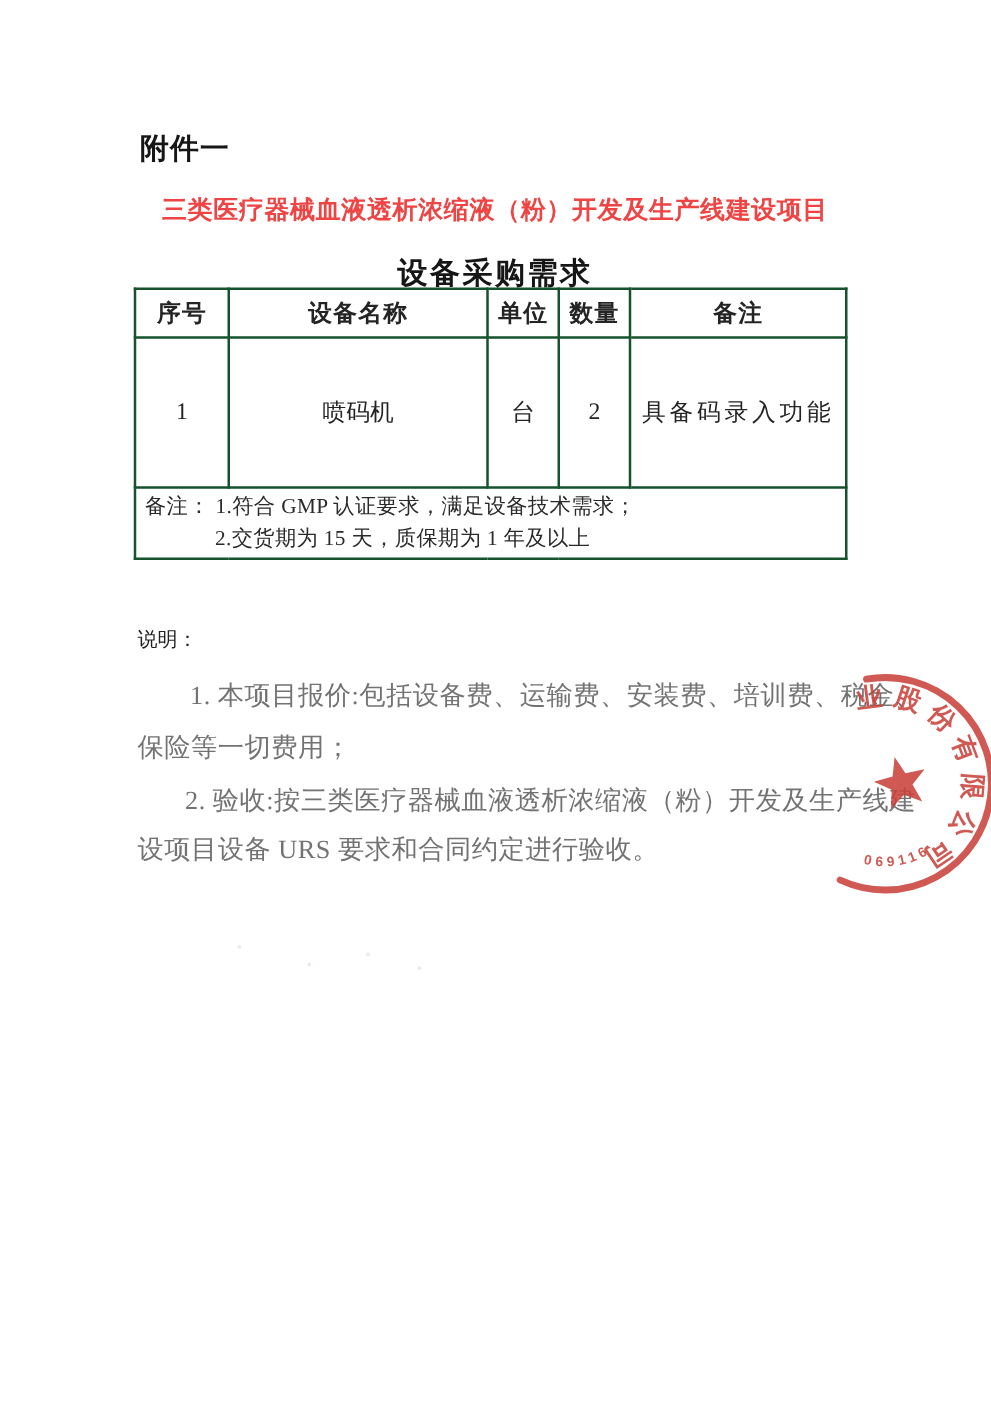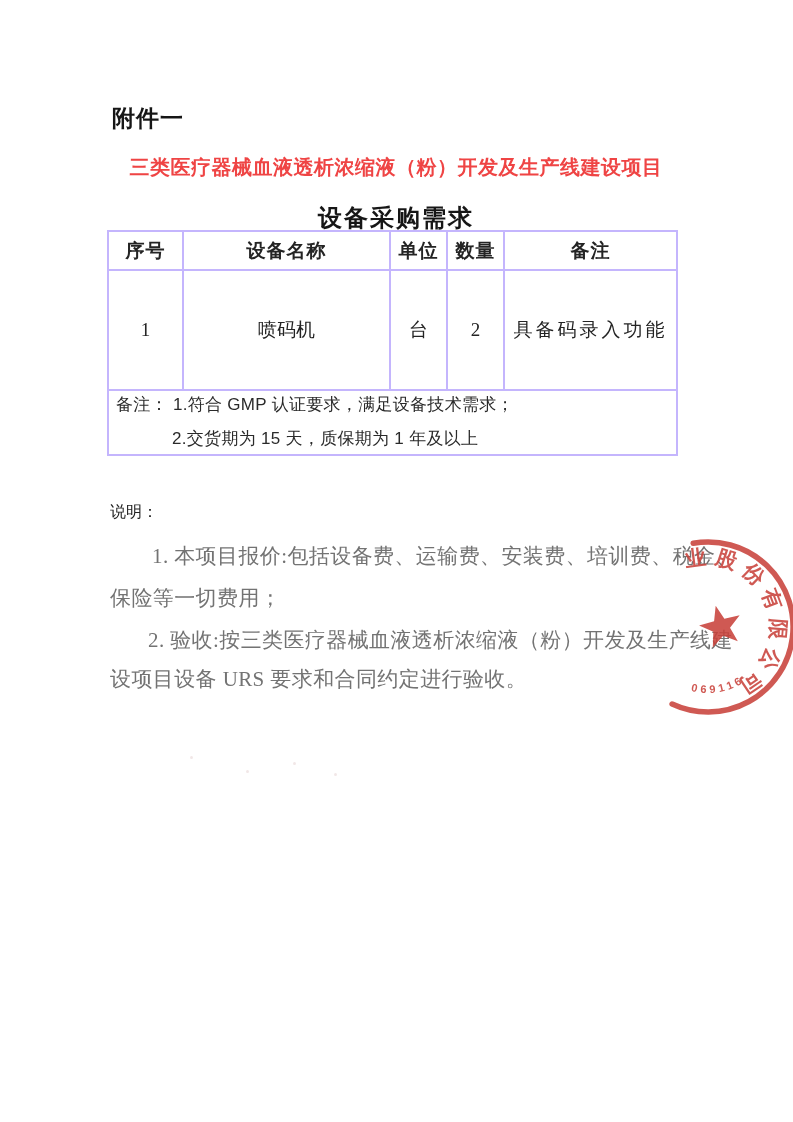--- a/index.html
+++ b/index.html
@@ -17,32 +17,32 @@
   }
   .doc-subtitle {
     position:absolute; left:100px; top:202px; width:592px; text-align:center;
     font-size:24px; font-weight:700; letter-spacing:2px; color:#161616;
   }
   table.req-table {
     position:absolute; left:107px; top:230px; width:571px;
     border-collapse:collapse; table-layout:fixed; color:#242424;
   }
   .req-table td {
-    border:2px solid #c4b5fd; text-align:center; vertical-align:middle;
+    border:2px solid #14532d; text-align:center; vertical-align:middle;
     font-size:19px; padding:0;
   }
   .req-table tr.header-row td { height:37px; font-weight:600; letter-spacing:1px; }
   .req-table tr.data-row td { height:118px; }
   .req-table td.remark-cell { letter-spacing:3px; }
   .req-table tr.note-row td {
     height:49px; text-align:left; vertical-align:middle; padding:2px 6px 4px 7px;
-    font-family:Liberation Sans, sans-serif; font-size:17px; font-weight:500;
+    font-family:Liberation Serif, serif; font-size:17px; font-weight:500;
     letter-spacing:0.3px; color:#2a2a2a;
   }
-  .note-line2 { margin-left:56px; margin-top:11px; }
+  .note-line2 { margin-left:56px; margin-top:3px; }
   .expl-heading {
     position:absolute; left:110px; top:502px; font-size:16px; color:#222;
   }
   .expl-line { position:absolute; font-size:21px; color:#737373; white-space:nowrap; letter-spacing:0.4px; }
   .expl-line.l1 { left:152px; top:542px; }
   .expl-line.l2 { left:110px; top:584px; }
   .expl-line.l3 { left:148px; top:626px; }
   .expl-line.l4 { left:110px; top:665px; }
   .seal-svg { position:absolute; left:598px; top:517px; width:220px; height:220px; opacity:0.87; }
   .seal-text { font-family:"Liberation Sans", sans-serif; font-weight:700; }

